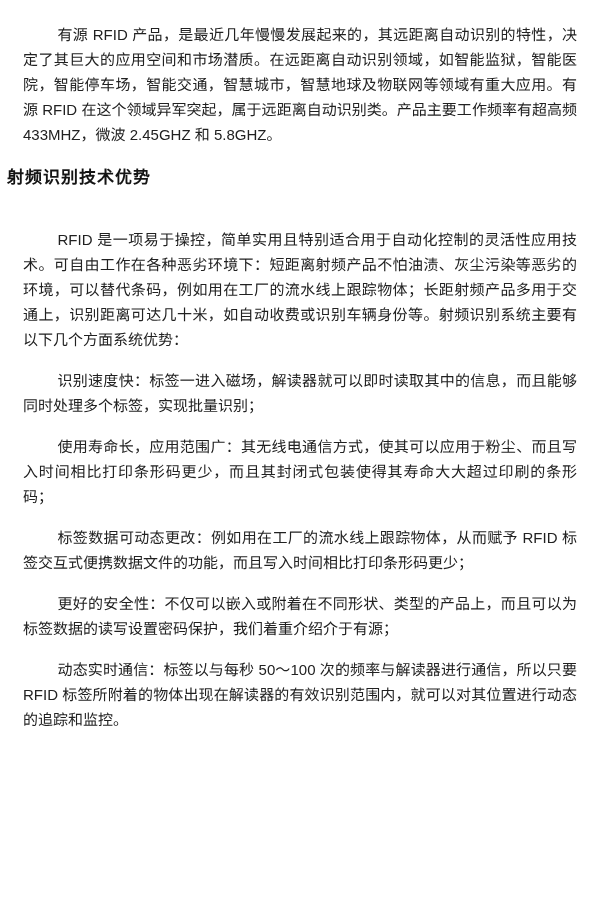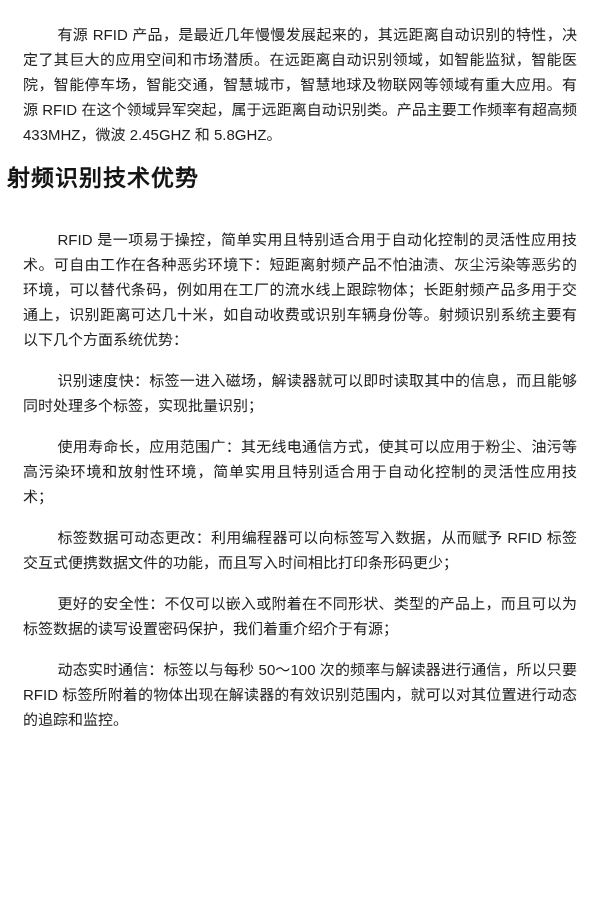--- a/index.html
+++ b/index.html
@@ -24,21 +24,21 @@
   }
   .para {
     margin: 16px;
     text-indent: 2.3em;
   }
   .gap {
     margin-top: 17px;
   }
   h1.section-heading {
     margin: 15px 0 34px 0;
-    font-size: 23px;
+    font-size: 17px;
     line-height: 30px;
     font-weight: 700;
     letter-spacing: 1px;
     color: #141414;
     text-align: left;
     text-indent: 0;
   }
   .hl {
     color: #5b9bd5;
     text-decoration: none;
@@ -52,18 +52,18 @@
 
   <p class="para">有源 RFID 产品，是最近几年慢慢发展起来的，其远距离自动识别的特性，决定了其巨大的应用空间和市场潜质。在远距离自动识别领域，如智能监狱，智能医院，智能停车场，智能交通，智慧城市，智慧地球及物联网等领域有重大应用。有源 RFID 在这个领域异军突起，属于远距离自动识别类。产品主要工作频率有超高频 433MHZ，微波 2.45GHZ 和 5.8GHZ。</p>
 
 
 
   <h1 class="section-heading">射频识别技术优势</h1>
 
   <p class="para">RFID 是一项易于操控，简单实用且特别适合用于自动化控制的灵活性应用技术。可自由工作在各种恶劣环境下：短距离射频产品不怕油渍、灰尘污染等恶劣的环境，可以替代条码，例如用在工厂的流水线上跟踪物体；长距射频产品多用于交通上，识别距离可达几十米，如自动收费或识别车辆身份等。射频识别系统主要有以下几个方面系统优势：</p>
 
   <p class="para">识别速度快：标签一进入磁场，解读器就可以即时读取其中的信息，而且能够同时处理多个标签，实现批量识别；</p>
-  <p class="para">使用寿命长，应用范围广：其无线电通信方式，使其可以应用于粉尘、油污等高污染环境和放射性环境，简单实用且特别适合用于自动化控制的灵活性应用技术；</p>
-  <p class="para">标签数据可动态更改：利用编程器可以向标签写入数据，从而赋予 RFID 标签交互式便携数据文件的功能，而且写入时间相比打印条形码更少；</p>
+  <p class="para">使用寿命长，应用范围广：其无线电通信方式，使其可以应用于粉尘、而且写入时间相比打印条形码更少，而且其封闭式包装使得其寿命大大超过印刷的条形码；</p>
+  <p class="para">标签数据可动态更改：例如用在工厂的流水线上跟踪物体，从而赋予 RFID 标签交互式便携数据文件的功能，而且写入时间相比打印条形码更少；</p>
   <p class="para">更好的安全性：不仅可以嵌入或附着在不同形状、类型的产品上，而且可以为标签数据的读写设置密码保护，我们着重介绍介于有源；</p>
   <p class="para">动态实时通信：标签以与每秒 50～100 次的频率与解读器进行通信，所以只要 RFID 标签所附着的物体出现在解读器的有效识别范围内，就可以对其位置进行动态的追踪和监控。</p>
 
 </div>
 
 </body></html>

